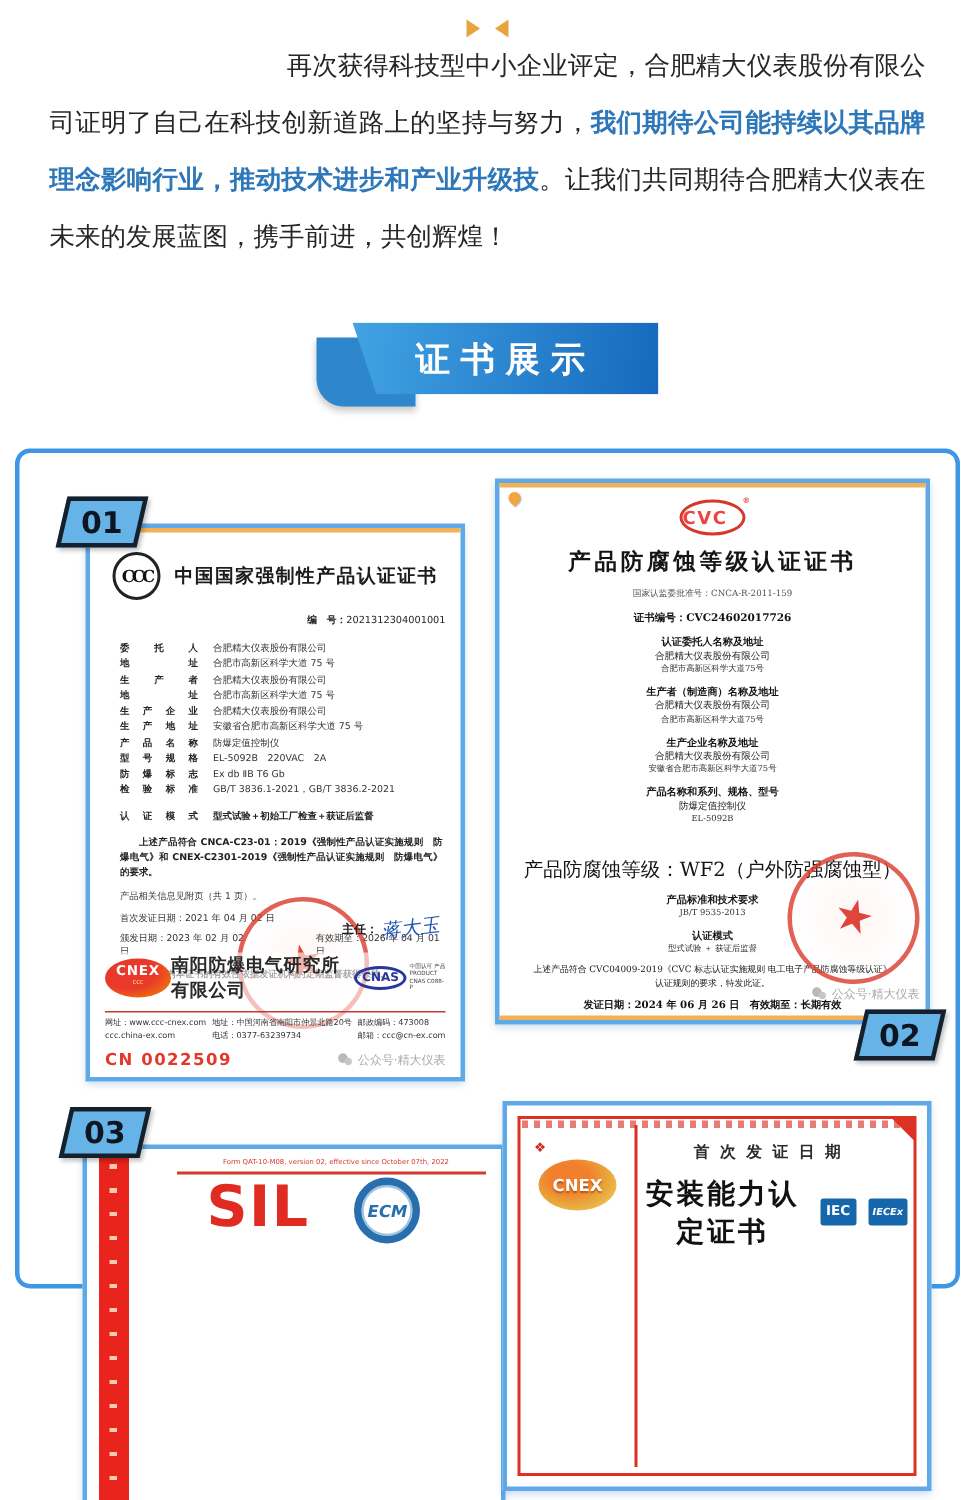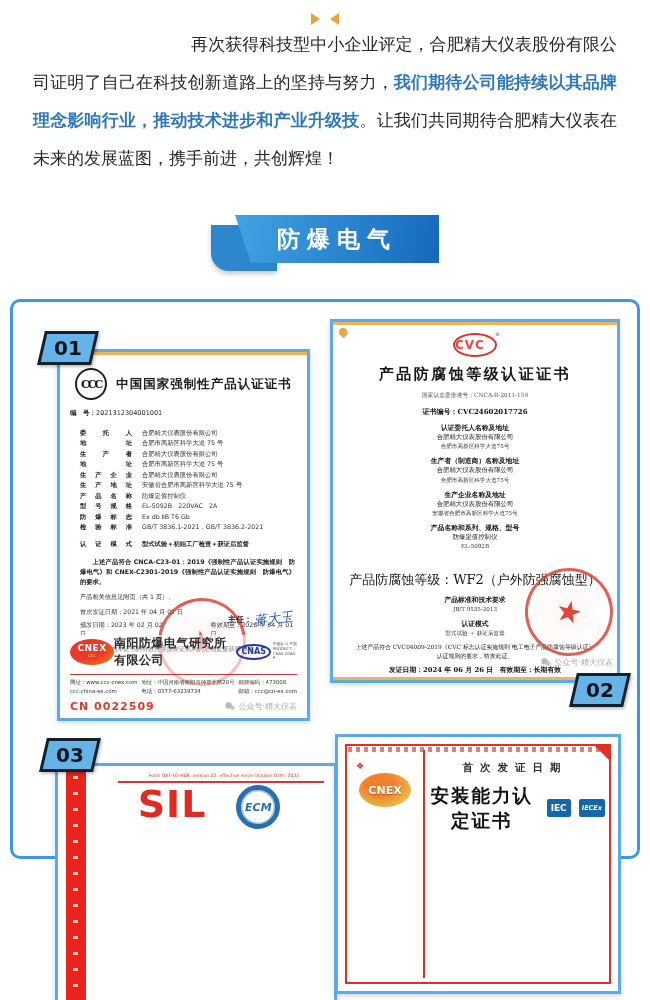--- a/index.html
+++ b/index.html
@@ -40,21 +40,21 @@
   .num-label span{transform:skewX(13deg);font-size:20px;font-weight:700;color:#0d1520}
   .lbl1{left:-19px;top:-21px}
   .lbl2{right:-10px;bottom:-27px}
   .lbl3{left:-15px;top:-28px}
 
   
   .c1{position:relative;height:100%;padding:6px 10px;overflow:hidden}
   .c1-head{display:flex;align-items:center;justify-content:center;gap:9px;margin-top:10px}
   .ccc-logo{width:32px;height:32px;border:2px solid #222;border-radius:50%;display:flex;align-items:center;justify-content:center;font-weight:700;font-size:11px;letter-spacing:-2px;color:#111;font-family:"DejaVu Serif",serif;flex:0 0 auto}
   .c1-title{font-size:12.5px;font-weight:700;letter-spacing:1px;color:#1c1c1c}
-  .c1-no{text-align:left;font-size:6.5px;margin-top:9px;color:#222}
+  .c1-no{text-align:right;font-size:6.5px;margin-top:9px;color:#222}
   .c1-fields{margin:10px 2px 0 10px}
   .f-row{display:flex;font-size:6.3px;line-height:1.66;color:#333}
   .f-l{width:52px;flex:0 0 auto;text-align:justify;text-align-last:justify;font-weight:700;color:#222;margin-right:10px}
   .c1-mode{display:flex;font-size:6.3px;margin:8px 2px 0 10px;font-weight:700;color:#222}
   .c1-comp{font-size:6.3px;font-weight:700;color:#222;margin:8px 2px 0 10px;line-height:1.55;text-indent:2em;text-align:justify}
   .c1-line{font-size:6.2px;color:#333;margin:6px 0 0 10px}
   .c1-line.b{font-weight:700;color:#222}
   .c1-dates{display:flex;gap:44px;font-size:6.2px;color:#333;margin:4px 0 0 10px}
   .stamp{position:absolute;border:3px solid rgba(217,57,44,.8);border-radius:50%;display:flex;align-items:center;justify-content:center;color:rgba(220,50,38,.9);background:radial-gradient(circle,rgba(255,120,100,.07),transparent 70%)}
   .c1-stamp{left:98px;top:246px;width:88px;height:88px;transform:rotate(-12deg)}
@@ -129,21 +129,21 @@
     <span class="tri tri-r"></span>
     <span class="tri tri-l"></span>
   </div>
 
 
   <p class="para p2"><span>再次获得科技型中小企业评定，合肥精大仪表股份有限公司证明了自己在科技创新道路上的坚持与努力，</span><span class="hl">我们期待公司能持续以其品牌理念影响行业，推动技术进步和产业升级技</span><span>。让我们共同期待合肥精大仪表在未来的发展蓝图，携手前进，共创辉煌！</span></p>
 
   <div class="banner-wrap">
     <div class="banner-back"></div>
     <div class="banner-front">
-        <span>防爆电气</span>
+        <span>证书展示</span>
       </div>
   </div>
 
   <div class="certs">
 
     <div class="cert cert1">
       <div class="num-label lbl1">
           <span>01</span>
         </div>
       <div class="c1">

